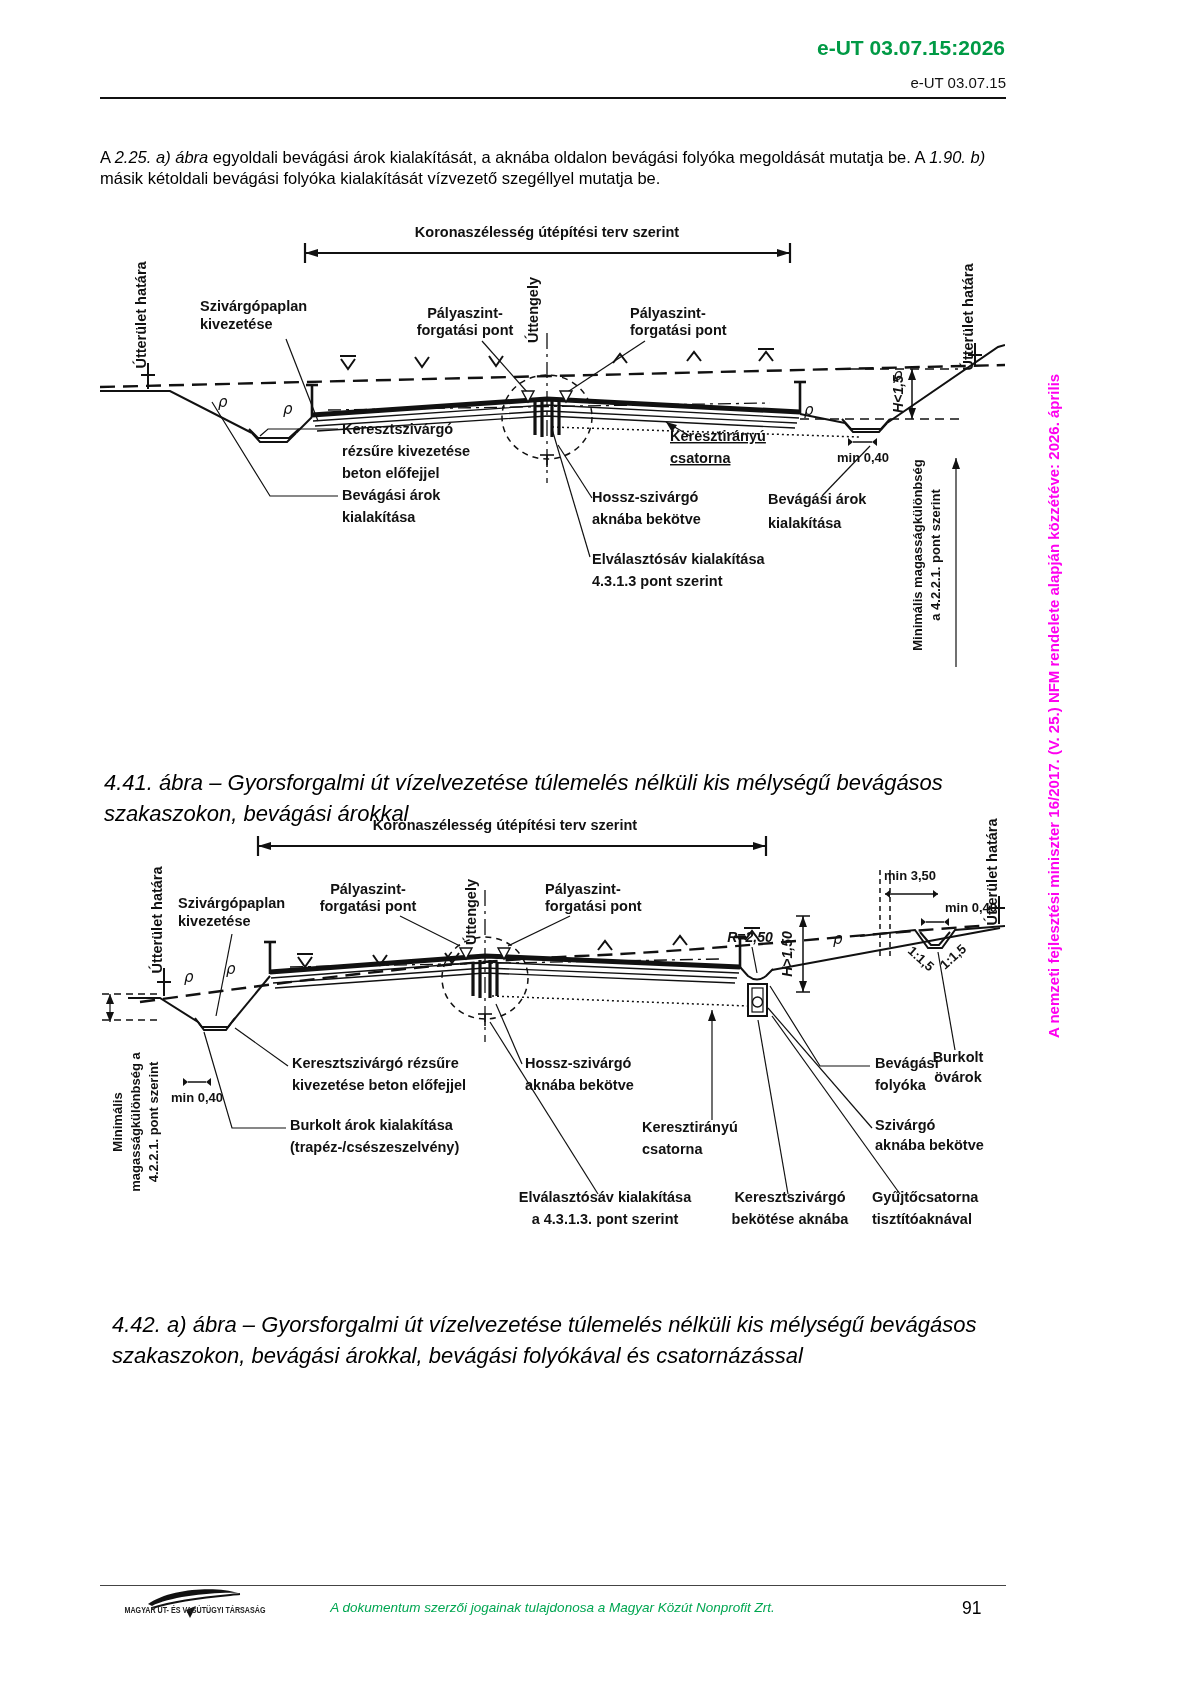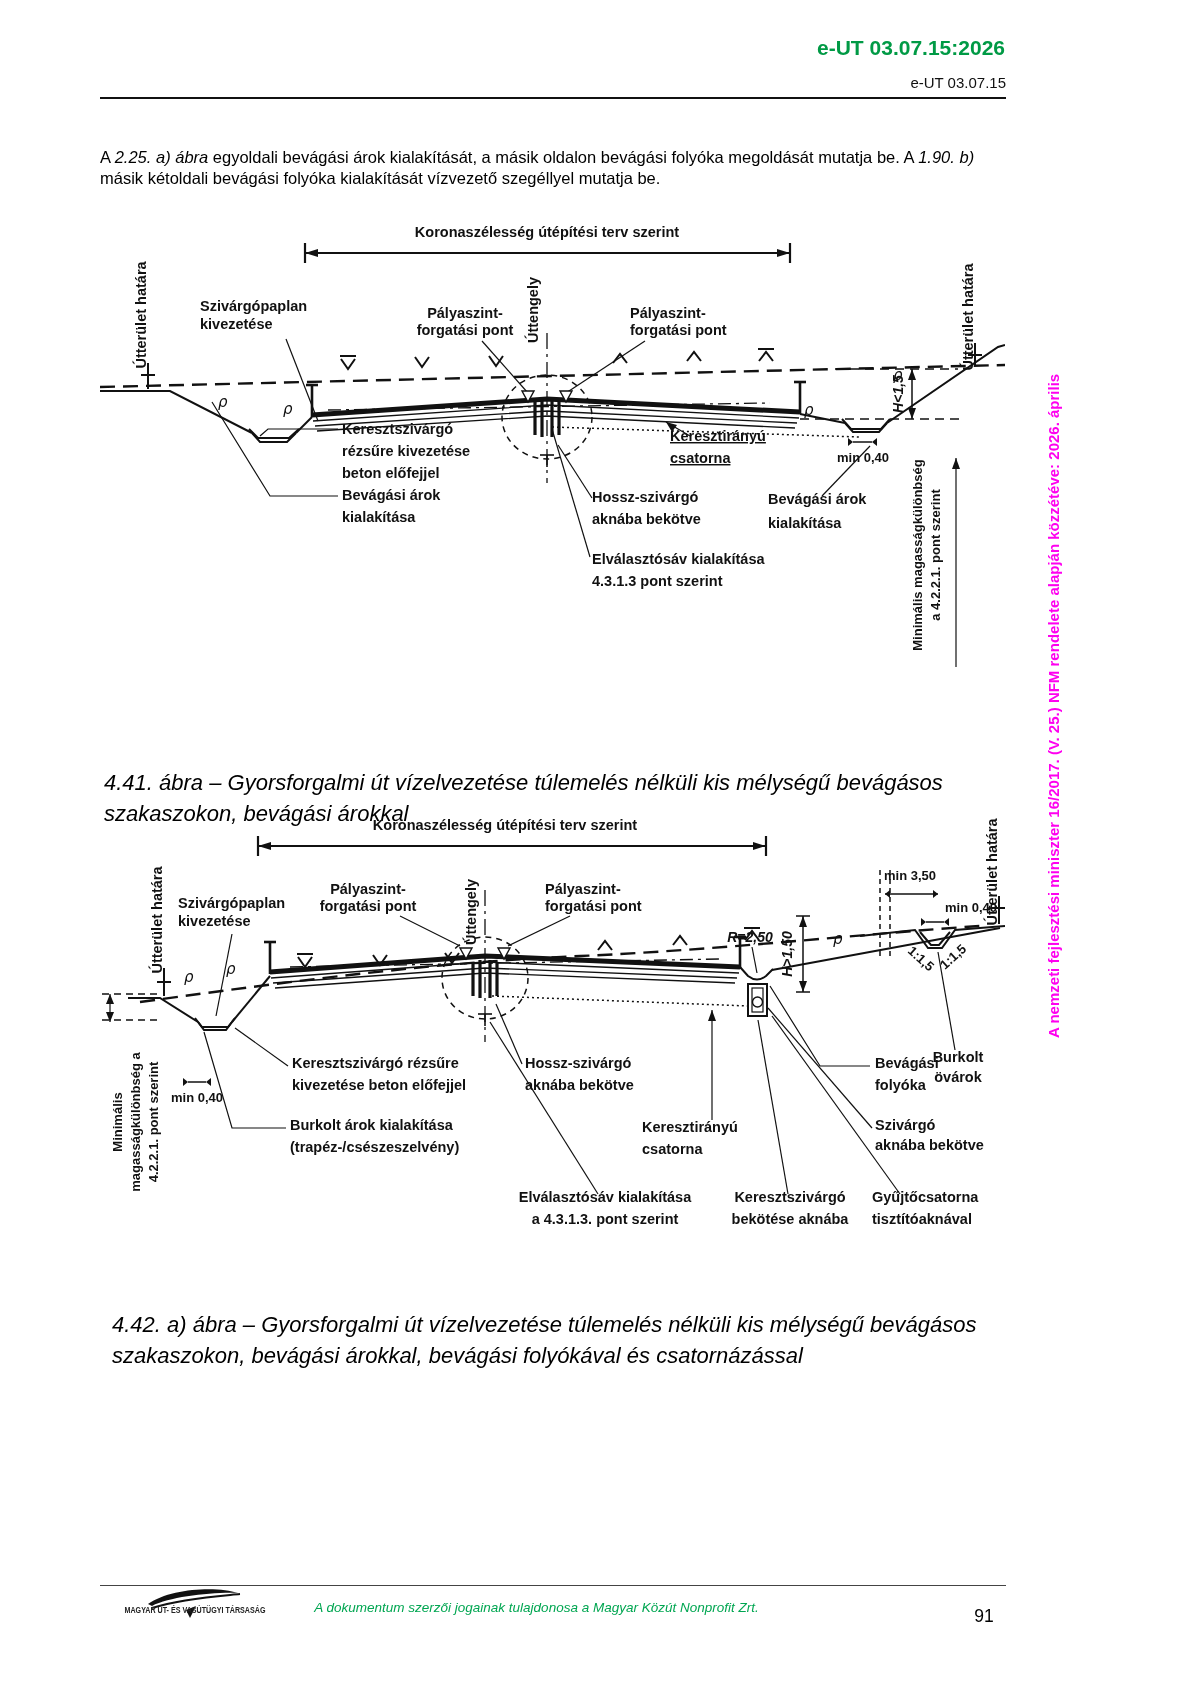--- a/index.html
+++ b/index.html
@@ -17,37 +17,37 @@
   svg text{fill:#111;}
   .lbl{font:bold 14.5px "Liberation Sans","DejaVu Sans",sans-serif;}
   .lbs{font:bold 13px "Liberation Sans","DejaVu Sans",sans-serif;}
   .lbi{font:italic bold 14px "Liberation Sans","DejaVu Sans",sans-serif;}
   .rho{font:italic 15px "DejaVu Sans",sans-serif;}
   .ul{text-decoration:underline;}
   .side-note{position:absolute;left:1036px;top:138px;height:900px;width:36px;
              writing-mode:vertical-rl;transform:rotate(180deg);
              font-weight:bold;font-size:15px;line-height:36px;color:#FF00F0;white-space:nowrap;}
   .foot-rule{position:absolute;left:100px;top:1585px;width:906px;border-top:1px solid #444;}
-  .foot-copy{position:absolute;left:84px;top:1600px;width:905px;text-align:center;
+  .foot-copy{position:absolute;left:100px;top:1600px;width:905px;text-align:center;
              font-style:italic;font-size:13.5px;color:#00A651;}
-  .foot-page{position:absolute;left:962px;top:1598px;width:44px;text-align:center;font-size:17.5px;color:#000;margin-top:8px;}
+  .foot-page{position:absolute;left:962px;top:1598px;width:44px;text-align:left;font-size:17.5px;color:#000;}
   .logo{position:absolute;left:100px;top:1586px;width:190px;height:50px;}
   .logo-text{position:absolute;left:100px;top:1606px;width:190px;font-size:7.5px;font-weight:bold;
              letter-spacing:0px;color:#222;text-align:center;transform:scale(.95,1.15);}
 </style>
 </head>
 <body>
 
 <div class="page">
 
   <div class="hdr-code">e-UT 03.07.15:2026</div>
   <div class="hdr-sub">e-UT 03.07.15</div>
   <div class="hdr-rule"></div>
 
-  <p class="intro"><span>A </span><em>2.25. a) ábra</em><span> egyoldali bevágási árok kialakítását, a másik oldalon bevágási folyóka megoldását mutatja be. A </span><em>1.90. b)</em><span> másik kétoldali bevágási folyóka kialakítását vízvezető szegéllyel mutatja be.</span></p>
+  <p class="intro"><span>A </span><em>2.25. a) ábra</em><span> egyoldali bevágási árok kialakítását, a aknába oldalon bevágási folyóka megoldását mutatja be. A </span><em>1.90. b)</em><span> másik kétoldali bevágási folyóka kialakítását vízvezető szegéllyel mutatja be.</span></p>
 
   <svg class="fig" style="left:100px;top:215px" width="905" height="468" viewBox="0 0 905 468">
 
     <text class="lbl" x="447" y="22" text-anchor="middle">Koronaszélesség útépítési terv szerint</text>
     <g stroke="#111" stroke-width="2.2">
       <line x1="205" y1="38" x2="690" y2="38"></line>
         <line x1="205" y1="28" x2="205" y2="48"></line>
         <line x1="690" y1="28" x2="690" y2="48"></line>
     </g>
     <polygon points="205,38 218,34 218,42" fill="#111"></polygon>

